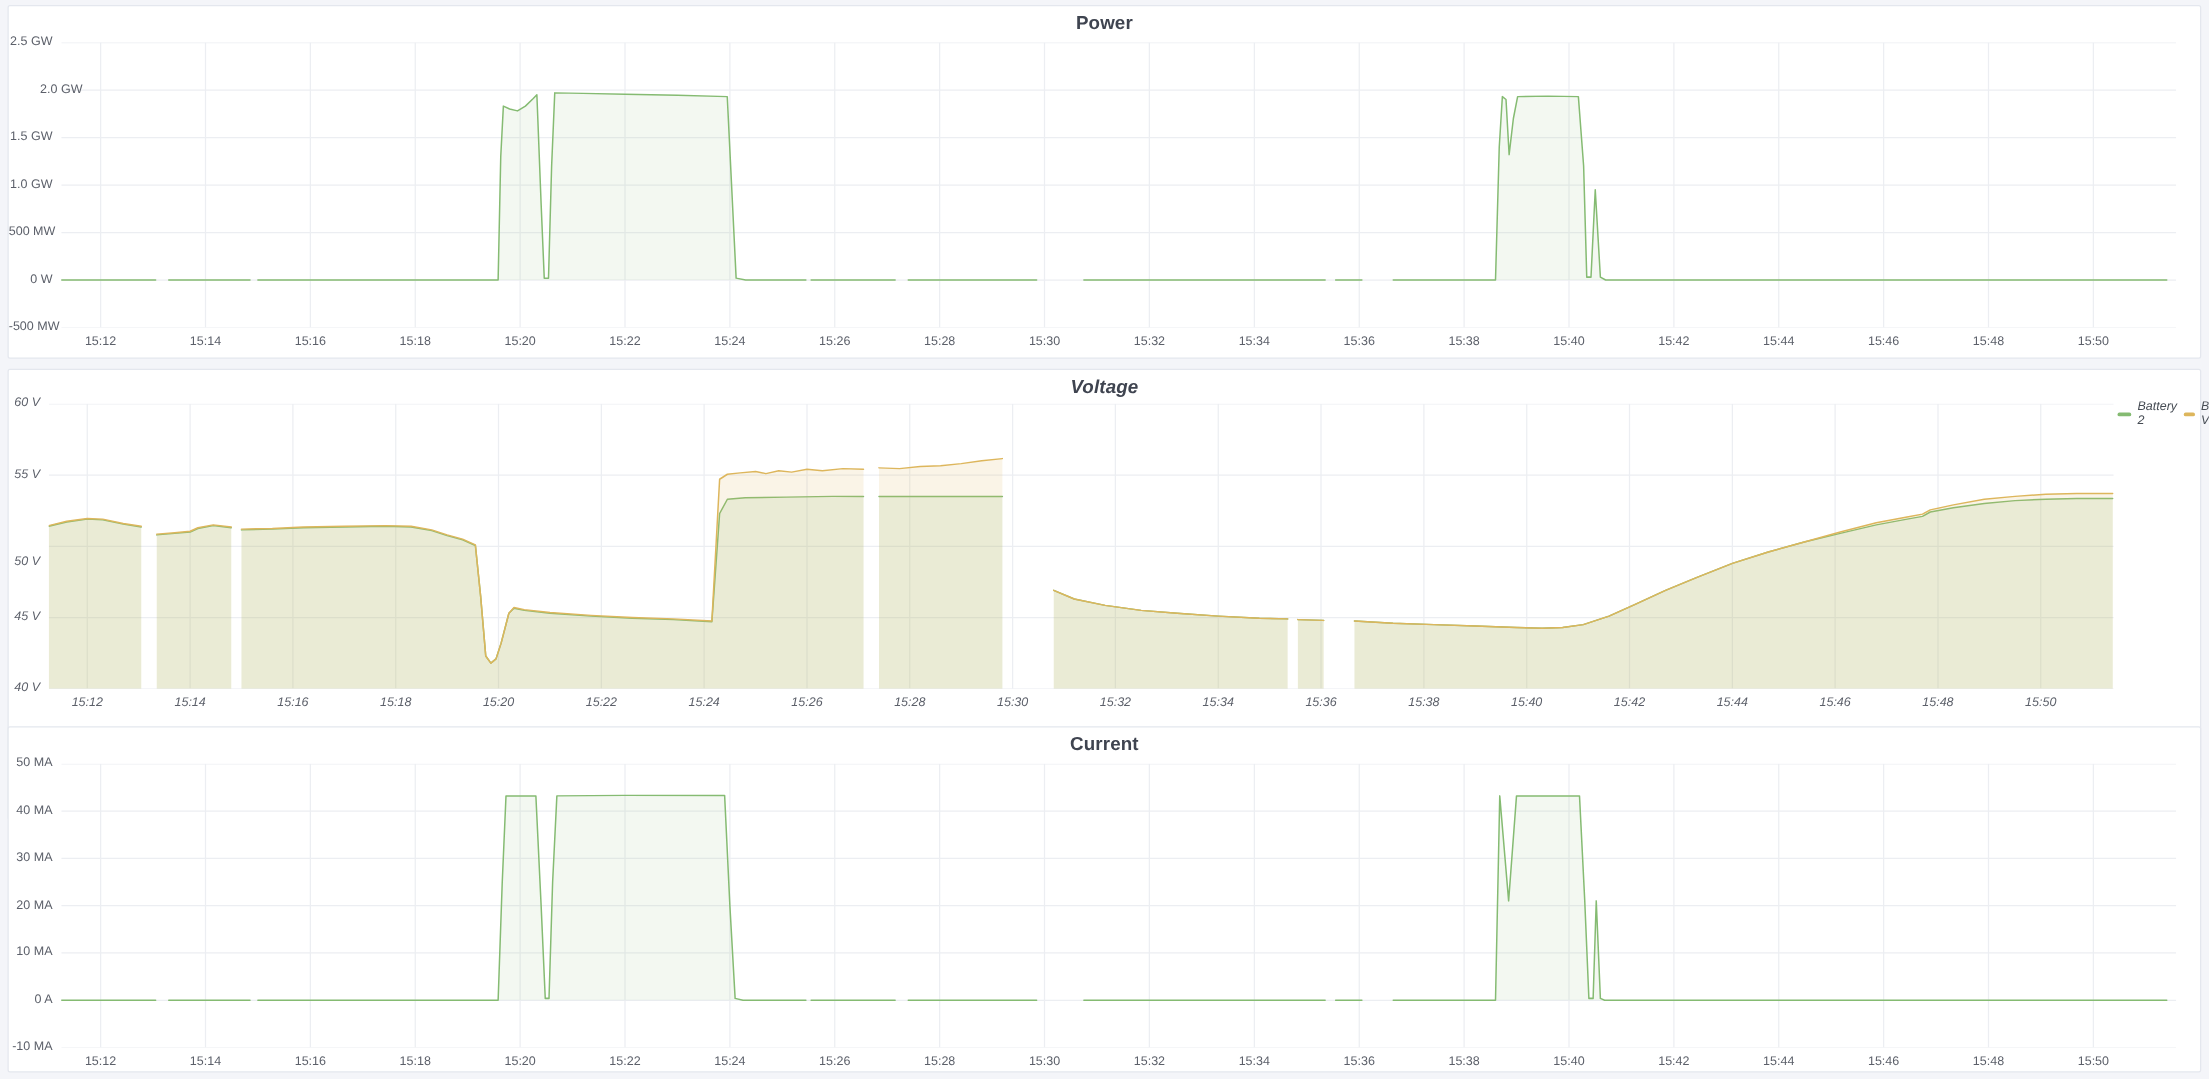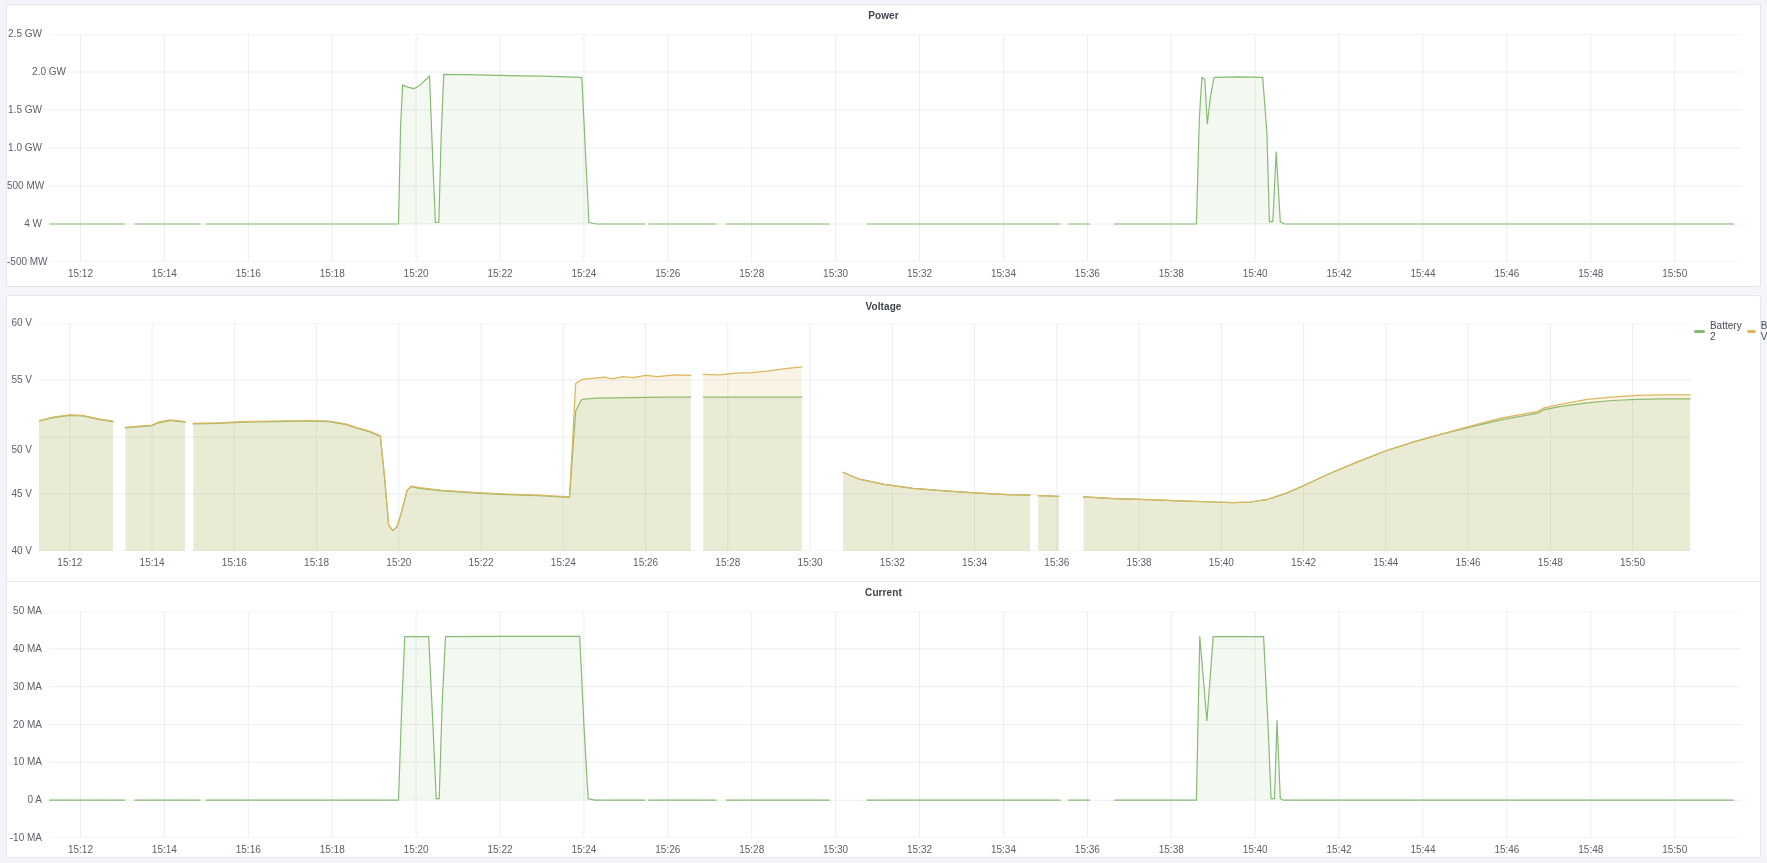--- a/index.html
+++ b/index.html
@@ -7,21 +7,21 @@
     width:1767px;height:863px;position:relative;overflow:hidden;
     background:#f4f5f9;
     font-family:"Liberation Sans","DejaVu Sans",sans-serif;
   }
   .panel{
     position:absolute;background:#ffffff;border:1px solid #e4e7ee;
     border-radius:2px;box-sizing:border-box;
   }
   .panel-title{
     position:absolute;top:5px;left:0;right:0;text-align:center;
-    font-size:10px;font-weight:bold;color:#3f4450;letter-spacing:.1px;
+    font-size:15px;font-weight:bold;color:#3f4450;letter-spacing:.1px;
     cursor:pointer;
   }
   .plot-box{position:absolute;}
   .plot-box svg{position:absolute;left:0;top:0;display:block;}
   .y-tick{
     position:absolute;font-size:10px;color:#5c606a;text-align:right;
     line-height:12px;white-space:nowrap;
   }
   .x-tick{
     position:absolute;font-size:10px;color:#5c606a;text-align:center;
@@ -82,21 +82,21 @@
         <path d="M1019.5,190.0L1040.5,190.0" fill="none" stroke="#85bb72" stroke-width="1.2" stroke-linejoin="round" stroke-linecap="round"></path>
         <path d="M1065.6,190.0L1147.4,190.0L1150.4,83.6L1152.9,43.3L1155.8,45.6L1158.3,89.7L1161.7,60.8L1165.1,43.3L1189.4,42.9L1213.7,43.3L1217.9,98.8L1220.4,187.7L1223.8,187.7L1227.2,117.8L1231.3,187.7L1235.5,190.0L1684.4,190.0L1684.4,190.0L1065.6,190.0Z" fill="rgba(133,187,114,0.10)" stroke="none"></path>
         <path d="M1065.6,190.0L1147.4,190.0L1150.4,83.6L1152.9,43.3L1155.8,45.6L1158.3,89.7L1161.7,60.8L1165.1,43.3L1189.4,42.9L1213.7,43.3L1217.9,98.8L1220.4,187.7L1223.8,187.7L1227.2,117.8L1231.3,187.7L1235.5,190.0L1684.4,190.0" fill="none" stroke="#85bb72" stroke-width="1.2" stroke-linejoin="round" stroke-linecap="round"></path>
       </svg>
     </div>
 <div class="y-tick" style="left: 0px; width: 35px; top: 23px;">2.5 GW</div>
     <div class="y-tick" style="left: 0px; width: 35px; top: 61px; margin-left: 24px;">2.0 GW</div>
     <div class="y-tick" style="left: 0px; width: 35px; top: 99px; text-align: right;">1.5 GW</div>
     <div class="y-tick" style="left: 0px; width: 35px; top: 137px;">1.0 GW</div>
     <div class="y-tick" style="left: 0px; width: 35px; top: 175px;">500 MW</div>
-    <div class="y-tick" style="left: 0px; width: 35px; top: 213px;">4 W</div>
+    <div class="y-tick" style="left: 0px; width: 35px; top: 213px;">0 W</div>
     <div class="y-tick" style="left: 0px; width: 35px; top: 251px;">-500 MW</div>
     <div class="x-tick" style="left: 48.4654px; top: 263px;">15:12</div>
     <div class="x-tick" style="left: 132.373px; top: 263px;">15:14</div>
     <div class="x-tick" style="left: 216.281px; top: 263px;">15:16</div>
     <div class="x-tick" style="left: 300.189px; top: 263px;">15:18</div>
     <div class="x-tick" style="left: 384.096px; top: 263px;">15:20</div>
     <div class="x-tick" style="left: 468.004px; top: 263px;">15:22</div>
     <div class="x-tick" style="left: 551.912px; top: 263px;">15:24</div>
     <div class="x-tick" style="left: 635.82px; top: 263px;">15:26</div>
     <div class="x-tick" style="left: 719.727px; top: 263px;">15:28</div>
@@ -106,21 +106,21 @@
     <div class="x-tick" style="left: 1055.36px; top: 263px;">15:36</div>
     <div class="x-tick" style="left: 1139.27px; top: 263px;">15:38</div>
     <div class="x-tick" style="left: 1223.17px; top: 263px;">15:40</div>
     <div class="x-tick" style="left: 1307.08px; top: 263px;">15:42</div>
     <div class="x-tick" style="left: 1390.99px; top: 263px;">15:44</div>
     <div class="x-tick" style="left: 1474.9px; top: 263px;">15:46</div>
     <div class="x-tick" style="left: 1558.81px; top: 263px;">15:48</div>
     <div class="x-tick" style="left: 1642.71px; top: 263px;">15:50</div>
   </div>
 
-<div class="panel" style="left:6px;top:295px;width:1755px;height:361px;">
+<div class="panel" style="left:6px;top:295px;width:1755px;height:361px;font-style:italic;">
   <div class="panel-title">Voltage</div>
   <div class="plot-box" style="left: 32px; top: 27px; width: 1652px; height: 228px;">
       <svg width="1652" height="228" viewBox="0 0 1652 228">
         <line x1="0" y1="0.0" x2="1652" y2="0.0" stroke="#eceef2" stroke-width="1"></line>
         <line x1="0" y1="57.0" x2="1652" y2="57.0" stroke="#eceef2" stroke-width="1"></line>
         <line x1="0" y1="114.0" x2="1652" y2="114.0" stroke="#eceef2" stroke-width="1"></line>
         <line x1="0" y1="171.0" x2="1652" y2="171.0" stroke="#eceef2" stroke-width="1"></line>
         <line x1="0" y1="228.0" x2="1652" y2="228.0" stroke="#eceef2" stroke-width="1"></line>
         <line x1="30.8" y1="0" x2="30.8" y2="228" stroke="#eceef2" stroke-width="1"></line>
         <line x1="113.1" y1="0" x2="113.1" y2="228" stroke="#eceef2" stroke-width="1"></line>

